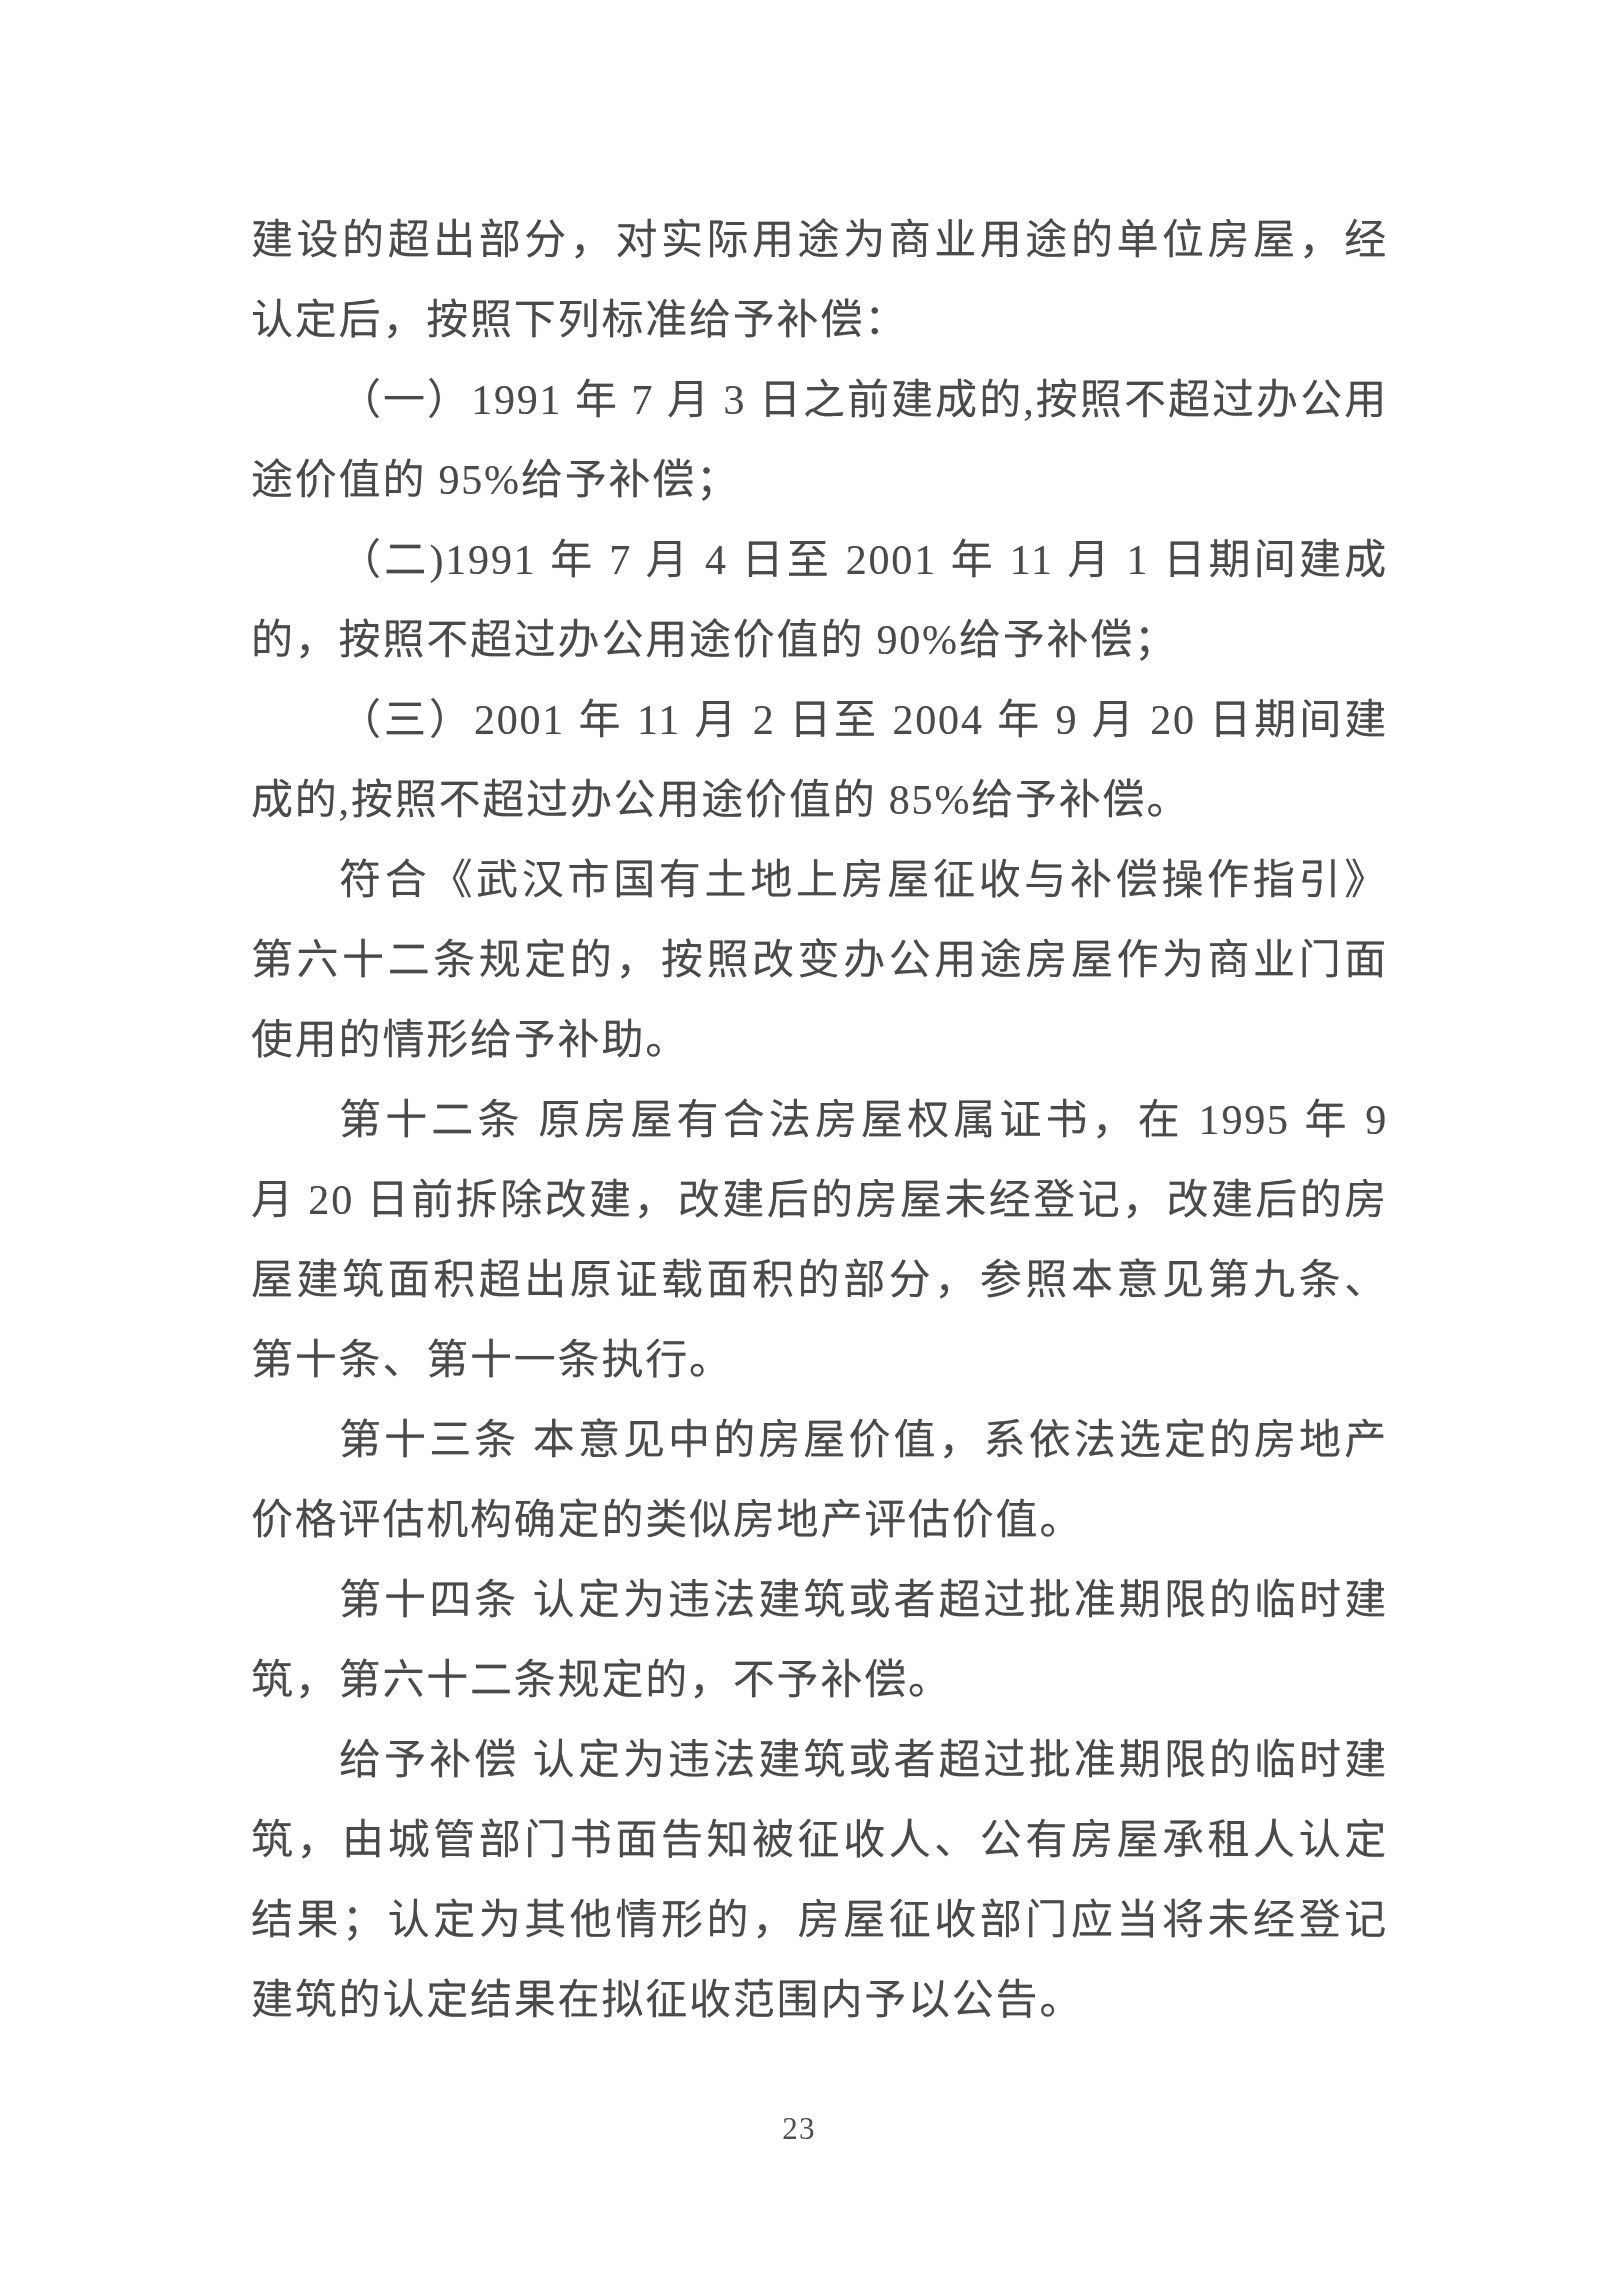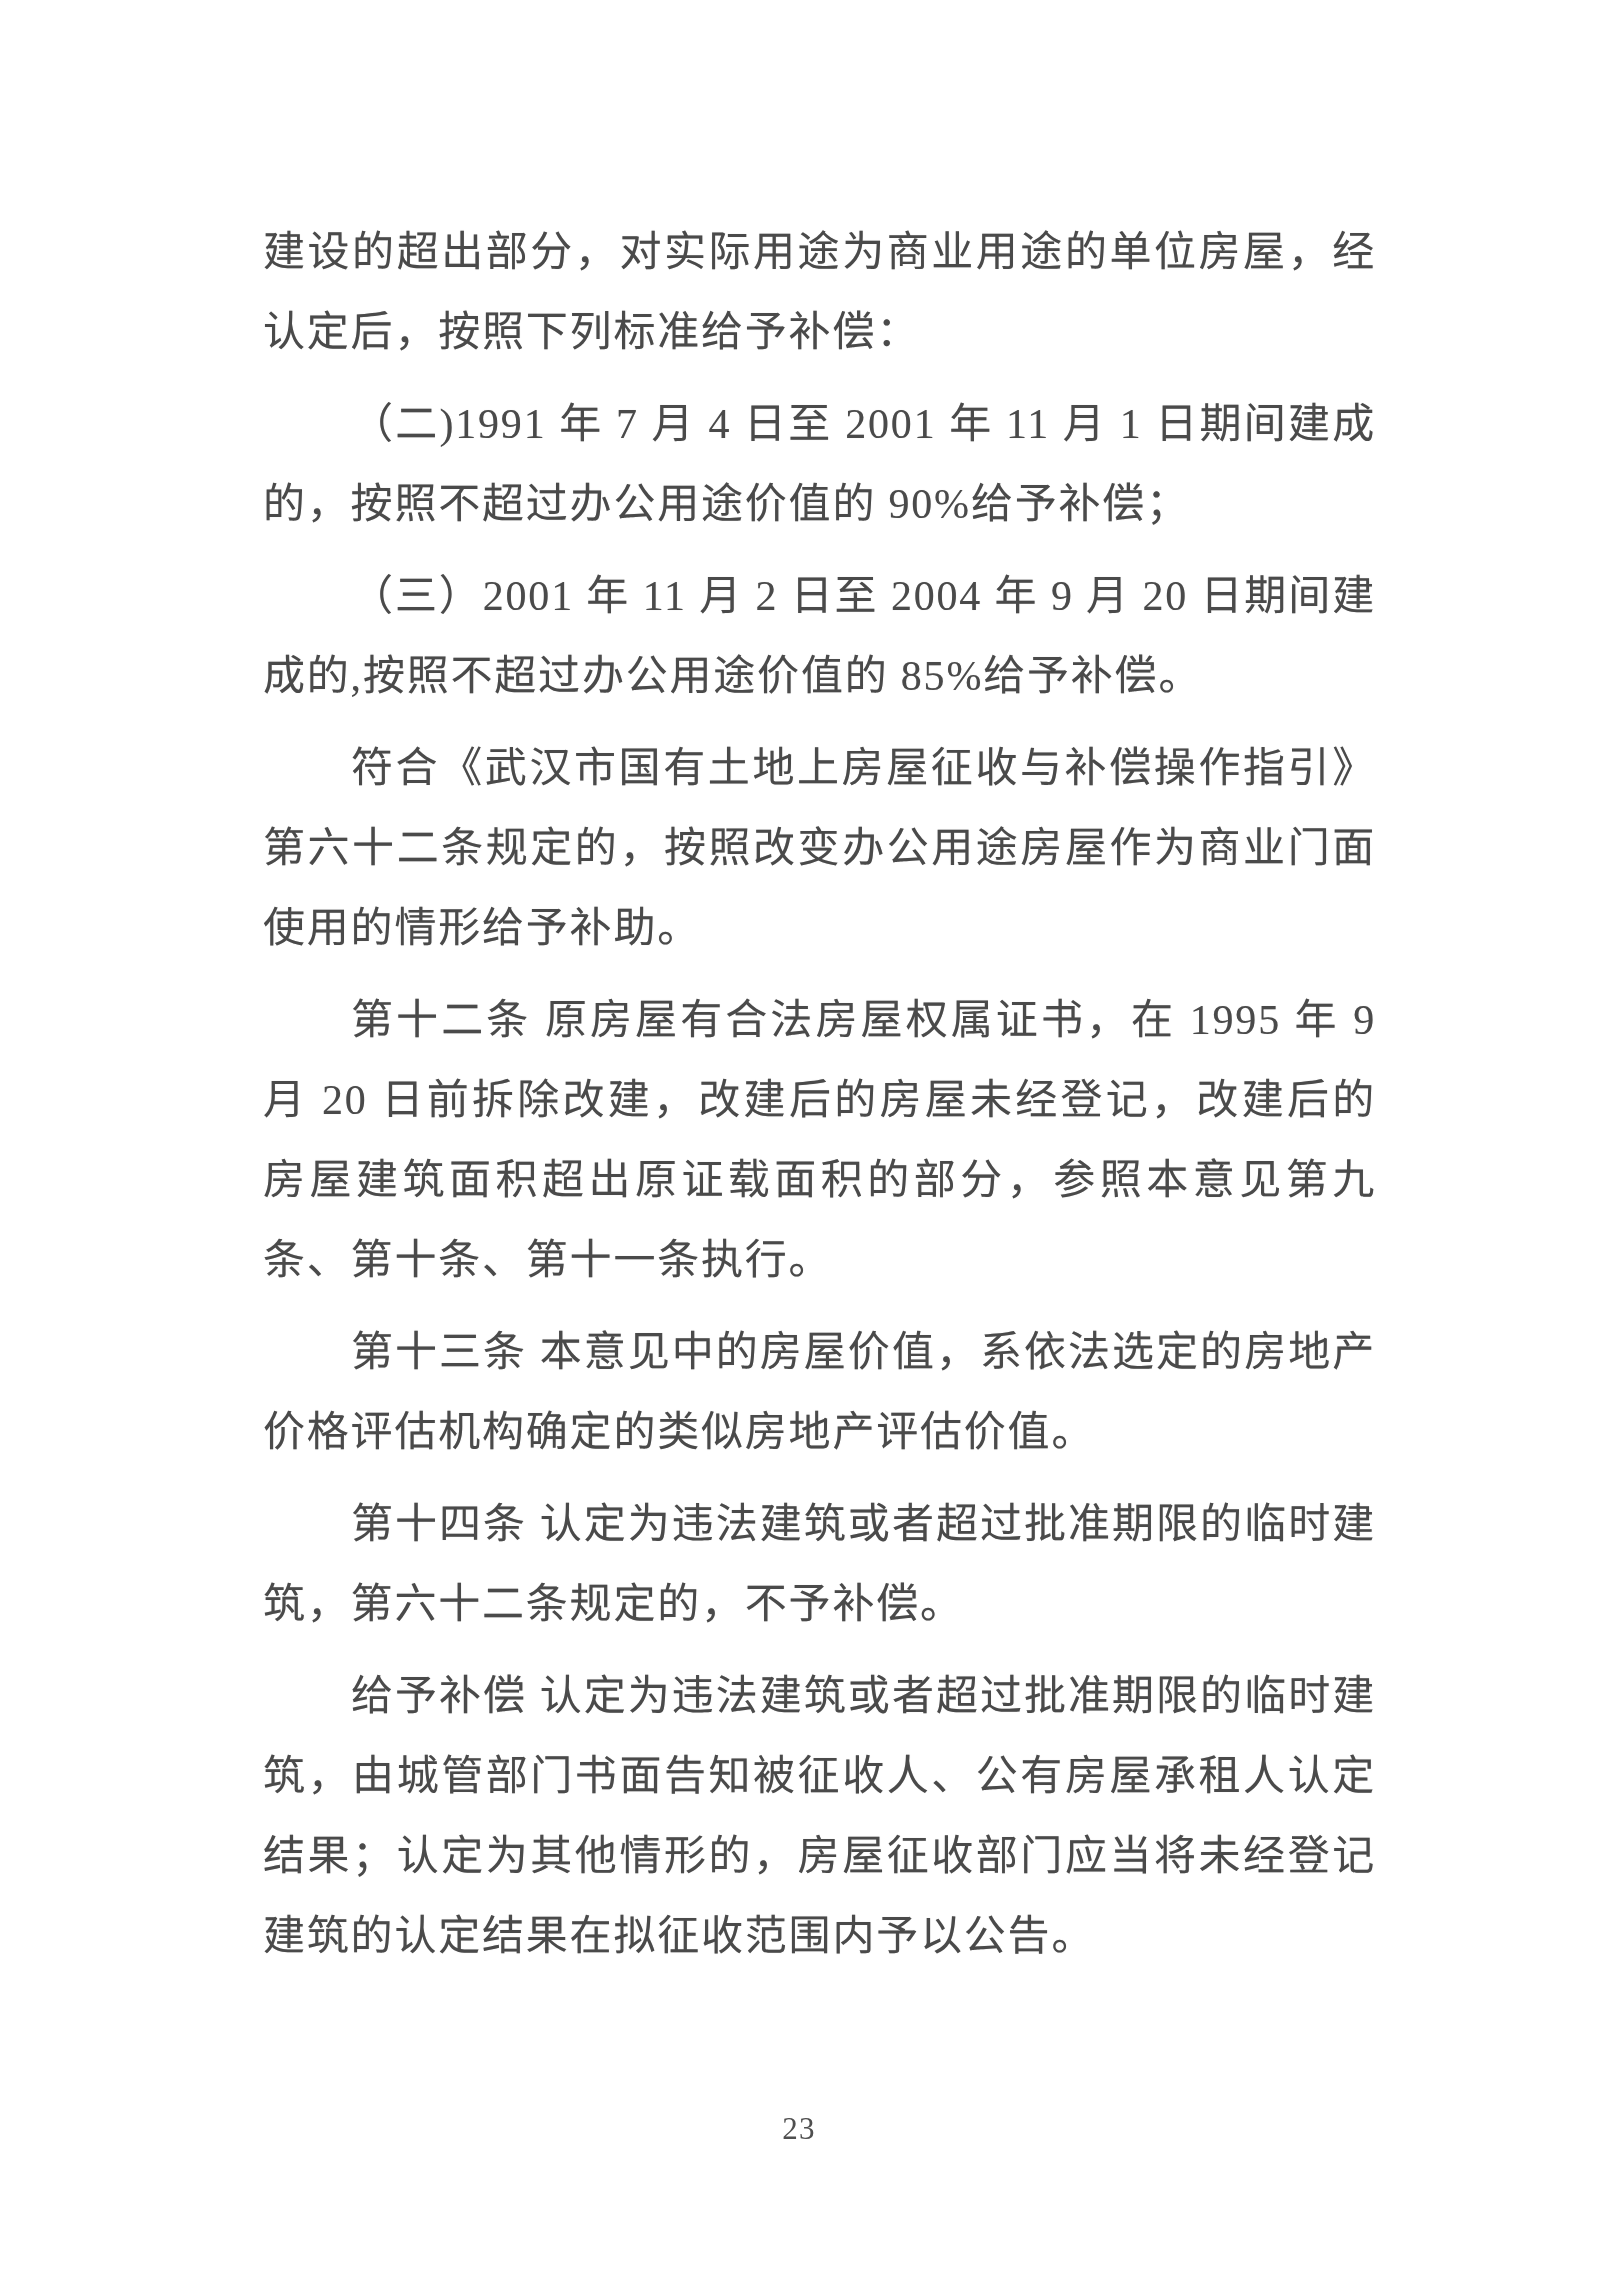--- a/index.html
+++ b/index.html
@@ -20,21 +20,21 @@
     left: 251px;
     top: 200px;
     width: 1137px;
     color: #4a4a4a;
     font-size: 42px;
     line-height: 80px;
     letter-spacing: 1.8px;
     text-align: justify;
   }
   .doc-body p {
-    margin: 12px;
+    margin: 0;
     padding: 0;
     
     text-shadow: 0 0 0.7px rgba(74,74,74,0.35);
   }
   .doc-body p.indent {
     text-indent: 88px;
   }
   .page-footer {
     position: absolute;
     left: 0;
@@ -49,20 +49,21 @@
     letter-spacing: 1.3px;
   }
 </style>
 </head>
 <body>
 
 <div class="page">
 
   <div class="doc-body">
     <p>建设的超出部分，对实际用途为商业用途的单位房屋，经认定后，按照下列标准给予补偿：</p>
+    <p class="indent">（一）1991 年 7 月 3 日之前建成的,按照不超过办公用途价值的 95%给予补偿；</p>
     <p class="indent">（二)1991 年 7 月 4 日至 2001 年 11 月 1 日期间建成的，按照不超过办公用途价值的 90%给予补偿；</p>
     <p class="indent">（三）2001 年 11 月 2 日至 2004 年 9 月 20 日期间建成的,按照不超过办公用途价值的 85%给予补偿。</p>
     <p class="indent">符合《武汉市国有土地上房屋征收与补偿操作指引》第六十二条规定的，按照改变办公用途房屋作为商业门面使用的情形给予补助。</p>
     <p class="indent">第十二条 原房屋有合法房屋权属证书，在 1995 年 9 月 20 日前拆除改建，改建后的房屋未经登记，改建后的房屋建筑面积超出原证载面积的部分，参照本意见第九条、第十条、第十一条执行。</p>
     <p class="indent">第十三条 本意见中的房屋价值，系依法选定的房地产价格评估机构确定的类似房地产评估价值。</p>
     <p class="indent">第十四条 认定为违法建筑或者超过批准期限的临时建筑，第六十二条规定的，不予补偿。</p>
     <p class="indent">给予补偿 认定为违法建筑或者超过批准期限的临时建筑，由城管部门书面告知被征收人、公有房屋承租人认定结果；认定为其他情形的，房屋征收部门应当将未经登记建筑的认定结果在拟征收范围内予以公告。</p>
   </div>
 
   <div class="page-footer">23</div>

